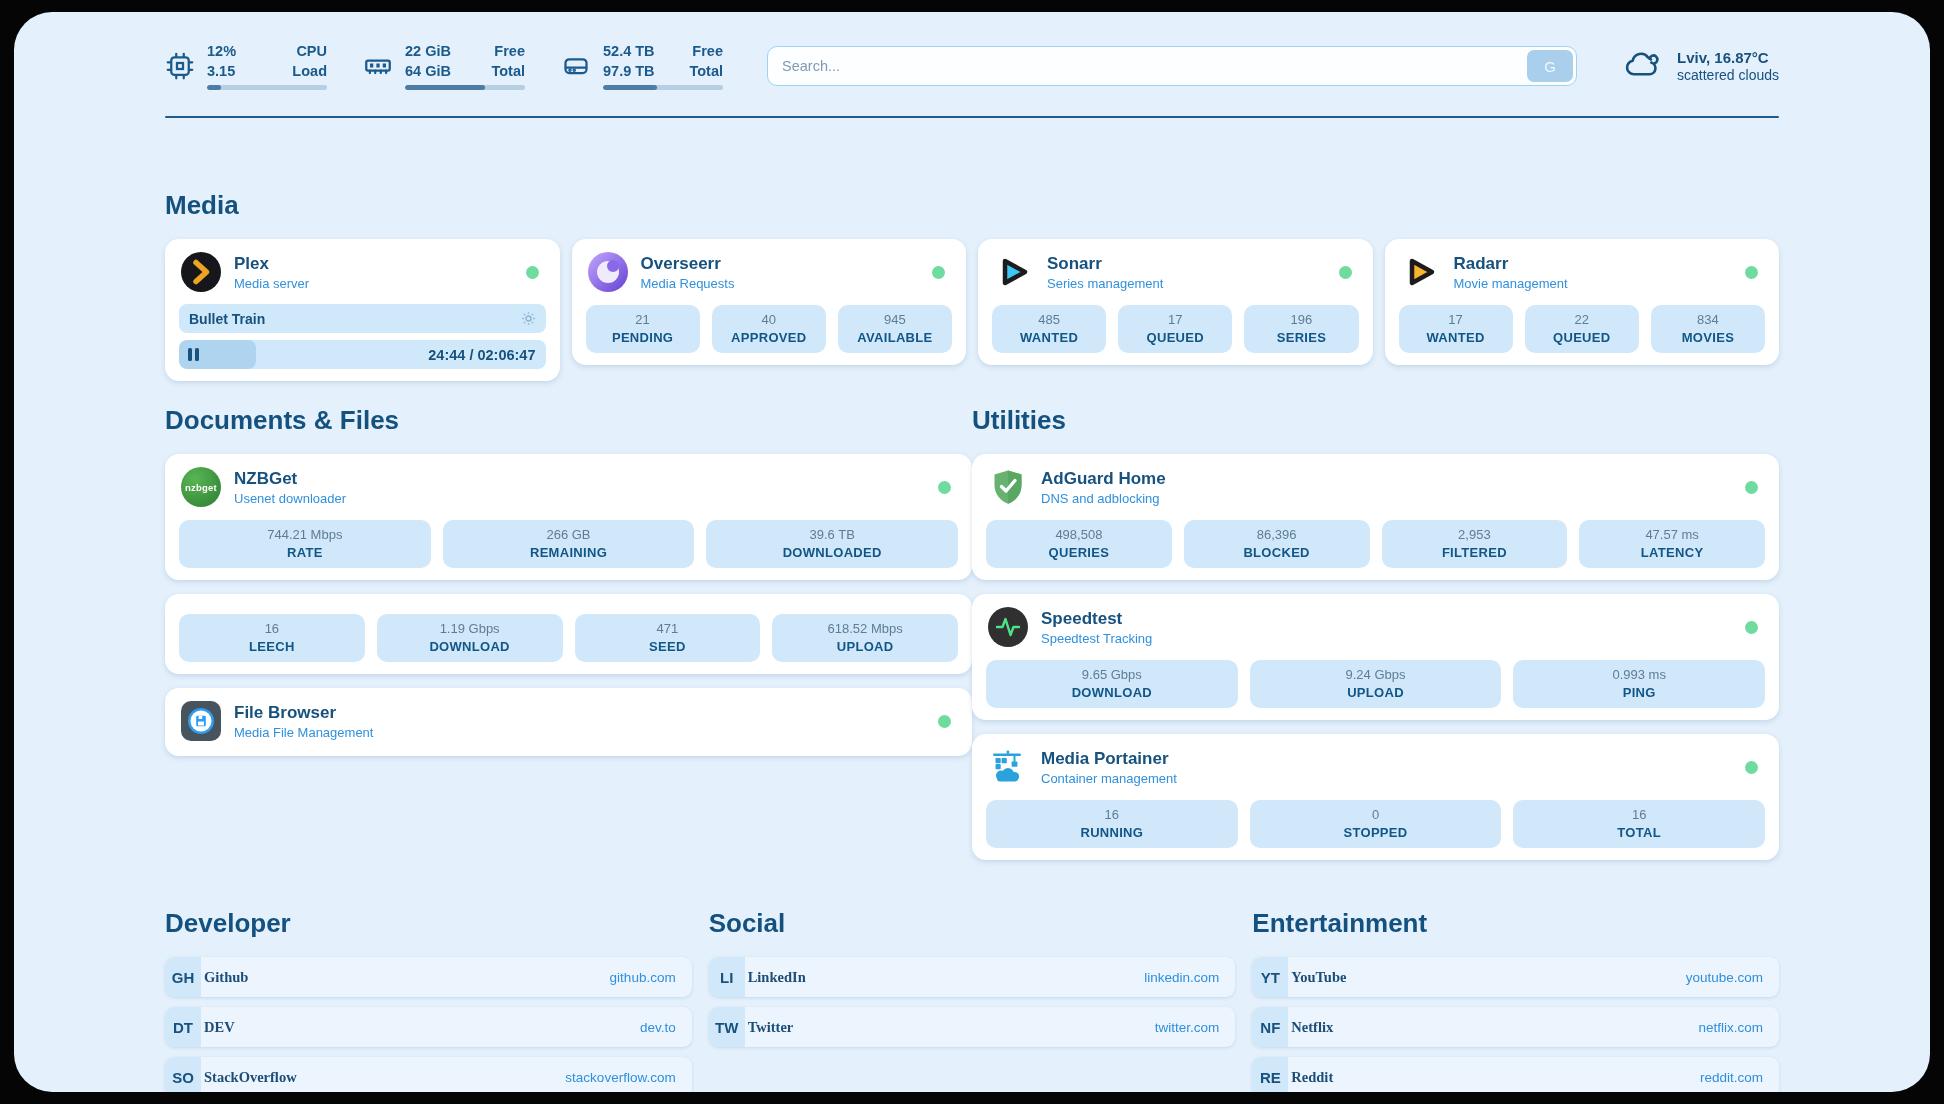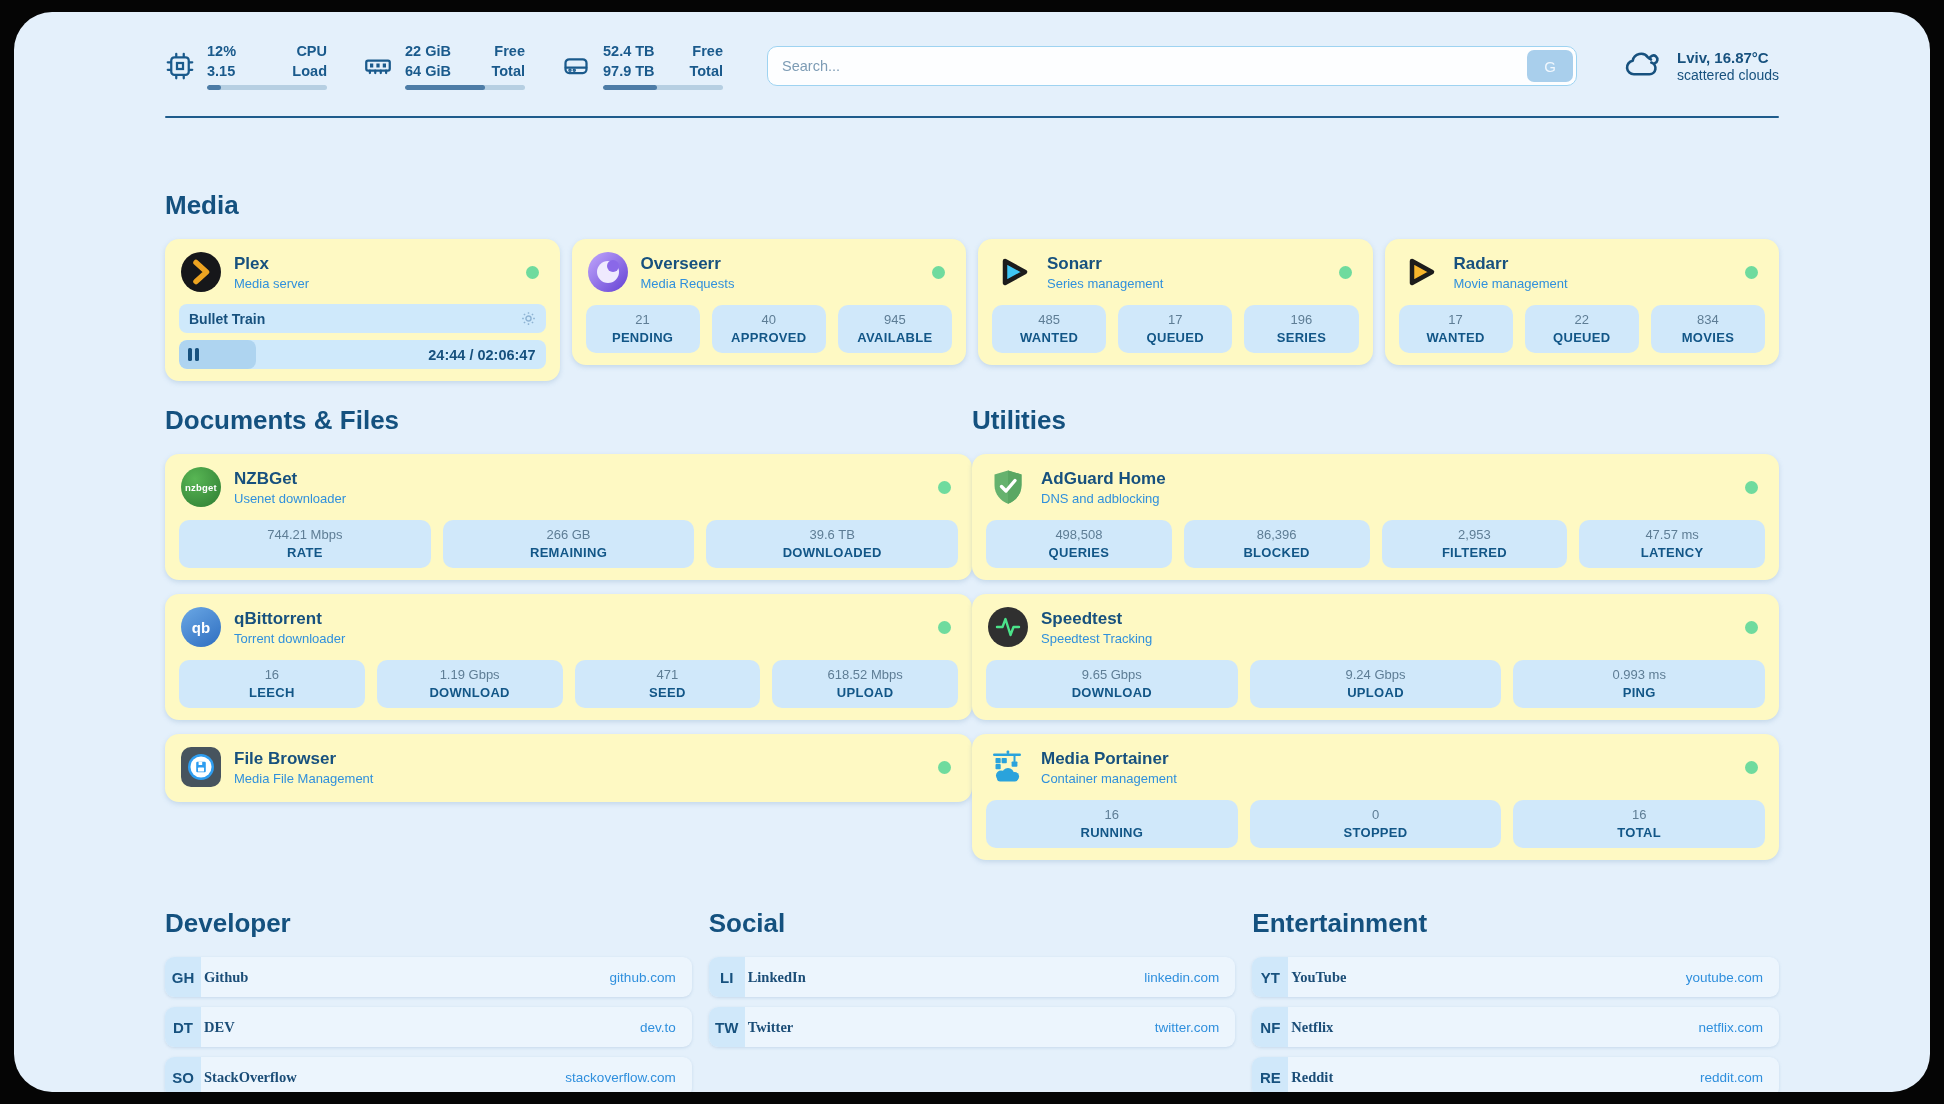--- a/index.html
+++ b/index.html
@@ -35,21 +35,21 @@
   .wcond{font-size:14px;color:#17517e;margin-top:1px;}
   .divider{height:2px;background:#1e5c8c;margin-top:26px;border-radius:1px;}
 
   
   .section-title{font-size:26px;font-weight:700;color:#14517f;margin:0 0 18px;}
   .media{margin-top:72px;}
   .row4{display:grid;grid-template-columns:repeat(4,1fr);gap:12px;align-items:start;}
   .cols2{display:grid;grid-template-columns:1fr 1fr;margin-top:24px;align-items:start;}
   .colstack{display:flex;flex-direction:column;gap:14px;}
 
-  .card{background:#fef9c3;border-radius:14px;padding:10px 14px 12px;
+  .card{background:#ffffff;border-radius:14px;padding:10px 14px 12px;
         box-shadow:0 2px 5px rgba(110,150,190,.28);cursor:pointer;}
   .app-head{display:flex;align-items:center;gap:13px;padding:3px 2px;}
   .app-icon{width:40px;height:40px;flex:none;border-radius:50%;display:flex;
             align-items:center;justify-content:center;overflow:hidden;}
   .app-meta{flex:1;min-width:0;}
   .app-name{font-size:17px;font-weight:700;color:#17517e;white-space:nowrap;}
   .app-sub{font-size:13px;color:#3090dc;margin-top:2px;white-space:nowrap;}
   .dot{width:13px;height:13px;border-radius:50%;background:#6fdb9e;flex:none;margin-right:5px;}
 
   .stats{display:flex;gap:12px;margin-top:10px;}
@@ -357,28 +357,20 @@
               <div class="stat-l">REMAINING</div>
             </div>
             <div class="stat">
               <div class="stat-v">39.6 TB</div>
               <div class="stat-l">DOWNLOADED</div>
             </div>
           </div>
         </div>
 
         <div class="card">
-          <div class="app-head">
-            <div class="app-icon ic-qb">qb</div>
-            <div class="app-meta">
-              <div class="app-name">qBittorrent</div>
-              <div class="app-sub">Torrent downloader</div>
-            </div>
-            <span class="dot"></span>
-          </div>
           <div class="stats">
             <div class="stat">
               <div class="stat-v">16</div>
               <div class="stat-l">LEECH</div>
             </div>
             <div class="stat">
               <div class="stat-v">1.19 Gbps</div>
               <div class="stat-l">DOWNLOAD</div>
             </div>
             <div class="stat">

